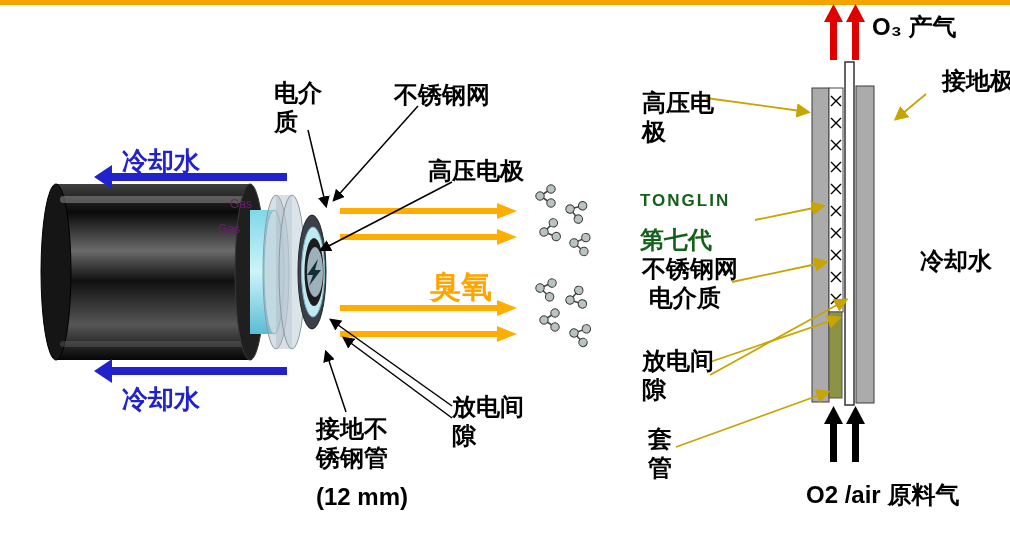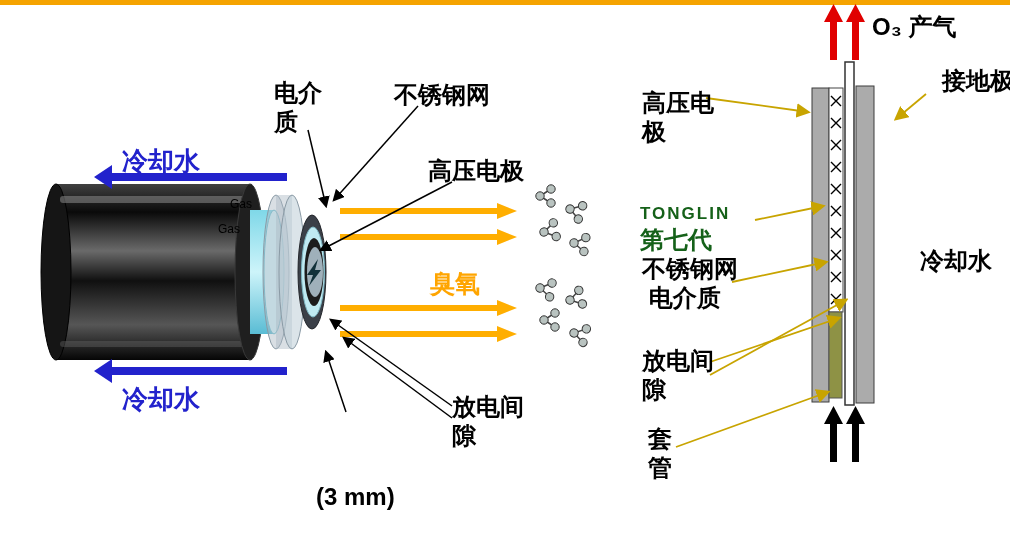--- a/index.html
+++ b/index.html
@@ -3,24 +3,24 @@
 <meta charset="utf-8">
 <style>
   html,body{margin:0;padding:0;background:#fff;}
   .stage{position:relative;width:1010px;height:540px;background:#ffffff;overflow:hidden;
          font-family:"Liberation Sans", sans-serif;}
   .top-rule{position:absolute;left:0;top:0;width:1010px;height:5px;background:#F5A300;}
   .art{position:absolute;left:0;top:0;z-index:1;}
   .lbl{position:absolute;z-index:2;color:#000;font-weight:700;font-size:24px;
        line-height:1.22;white-space:pre;}
   .lbl.blue{color:#2222CC;font-size:26px;}
-  .lbl.orange{color:#FFA500;font-size:25px;}
+  .lbl.orange{color:#FFA500;font-size:31px;}
   .lbl.green{color:#156119;}
   .lbl.brand{font-size:17px;letter-spacing:2px;}
-  .lbl.gas{color:#000000;font-size:12px;font-weight:400;}
+  .lbl.gas{color:#701a75;font-size:12px;font-weight:400;}
 </style>
 </head>
 <body>
 
 <div class="stage">
   <div class="top-rule"></div>
 
   <svg class="art" width="1010" height="540" viewBox="0 0 1010 540">
     <defs>
       <linearGradient id="bodyG" x1="0" y1="0" x2="0" y2="1">
@@ -155,28 +155,31 @@
   <div class="lbl blue" style="left:122px;top:384px">冷却水</div>
   <div class="lbl" style="left:274px;top:78px">电介
 质</div>
   <div class="lbl" style="left:394px;top:80px">不锈钢网</div>
   <div class="lbl" style="left:428px;top:156px">高压电极</div>
   <div class="lbl gas" style="left:230px;top:197px">Gas</div>
   <div class="lbl gas" style="left:218px;top:222px">Gas</div>
   <div class="lbl orange" style="left:430px;top:268px">臭氧</div>
   <div class="lbl" style="left:452px;top:392px">放电间
 隙</div>
-  <div class="lbl" style="left:316px;top:482px">(3 mm)</div>
+  <div class="lbl" style="left:316px;top:414px">接地不
+锈钢管</div>
+  <div class="lbl" style="left:316px;top:482px">(12 mm)</div>
 
   <div class="lbl" style="left:872px;top:12px">O₃ 产气</div>
   <div class="lbl" style="left:942px;top:66px">接地极</div>
   <div class="lbl" style="left:642px;top:88px">高压电
 极</div>
-  <div class="lbl green brand" style="left:640px;top:204px">TONGLIN</div>
+  <div class="lbl green brand" style="left:640px;top:191px">TONGLIN</div>
   <div class="lbl green" style="left:640px;top:225px">第七代</div>
   <div class="lbl" style="left:642px;top:254px">不锈钢网
  电介质</div>
   <div class="lbl" style="left:642px;top:346px">放电间
 隙</div>
   <div class="lbl" style="left:920px;top:246px">冷却水</div>
   <div class="lbl" style="left:648px;top:424px">套
 管</div>
+  <div class="lbl" style="left:806px;top:480px">O2 /air 原料气</div>
 </div>
 
 </body></html>

